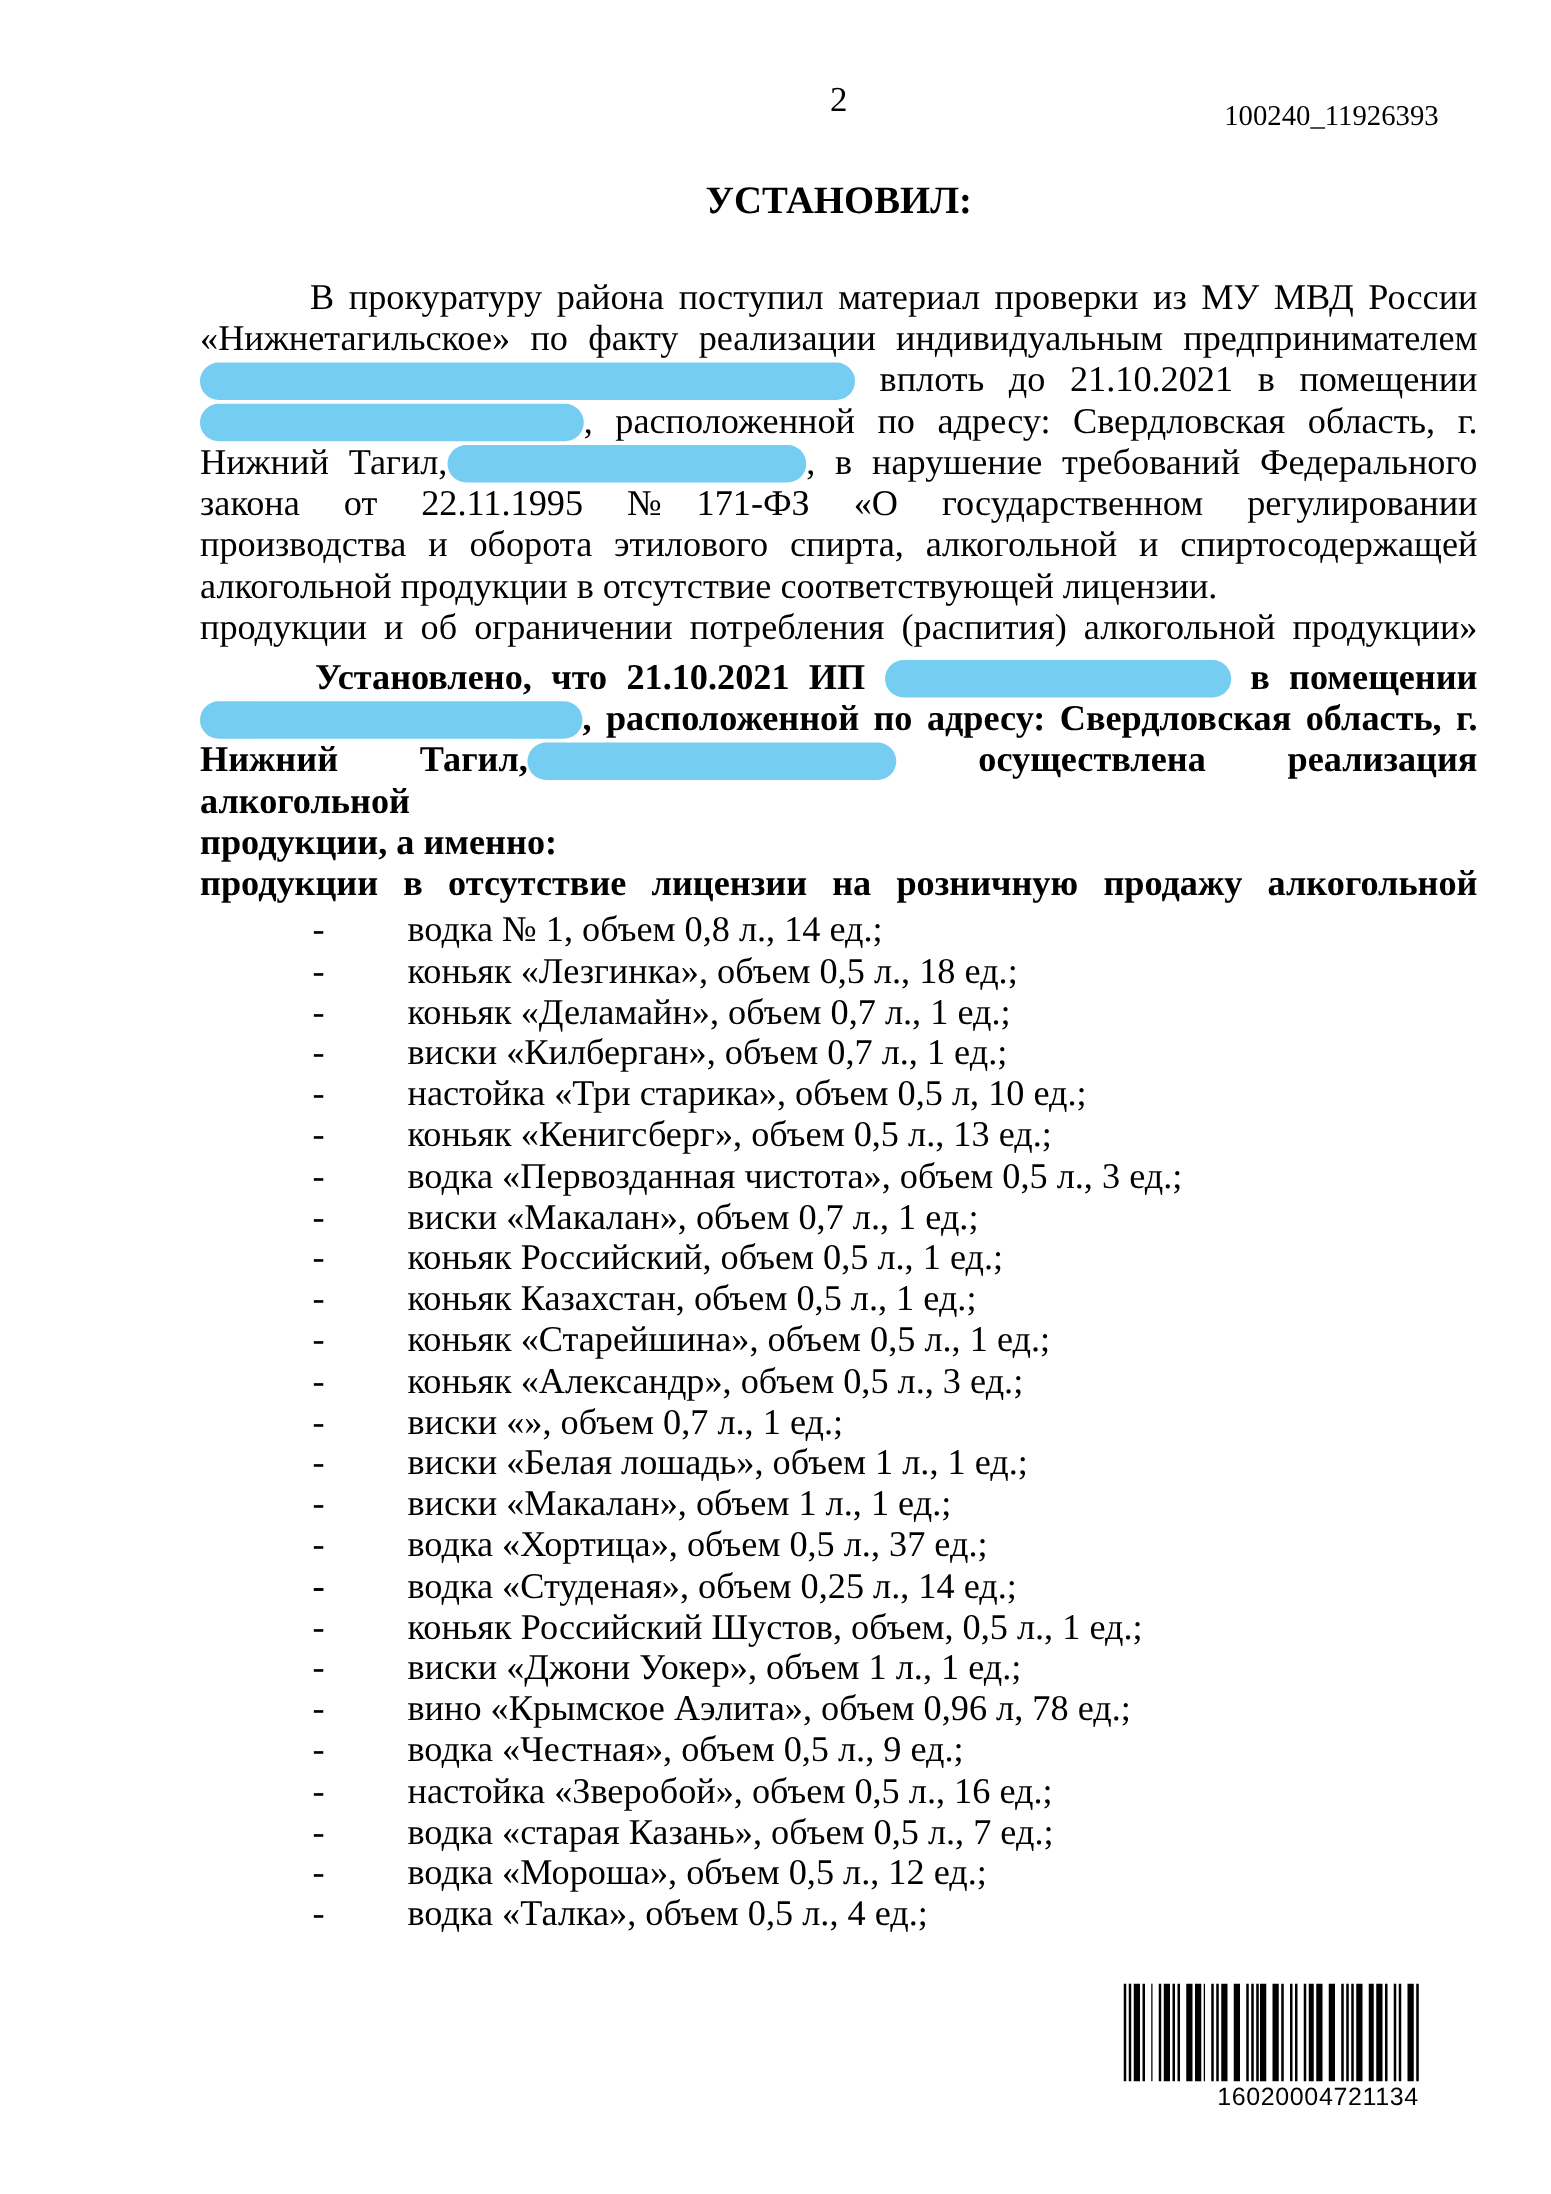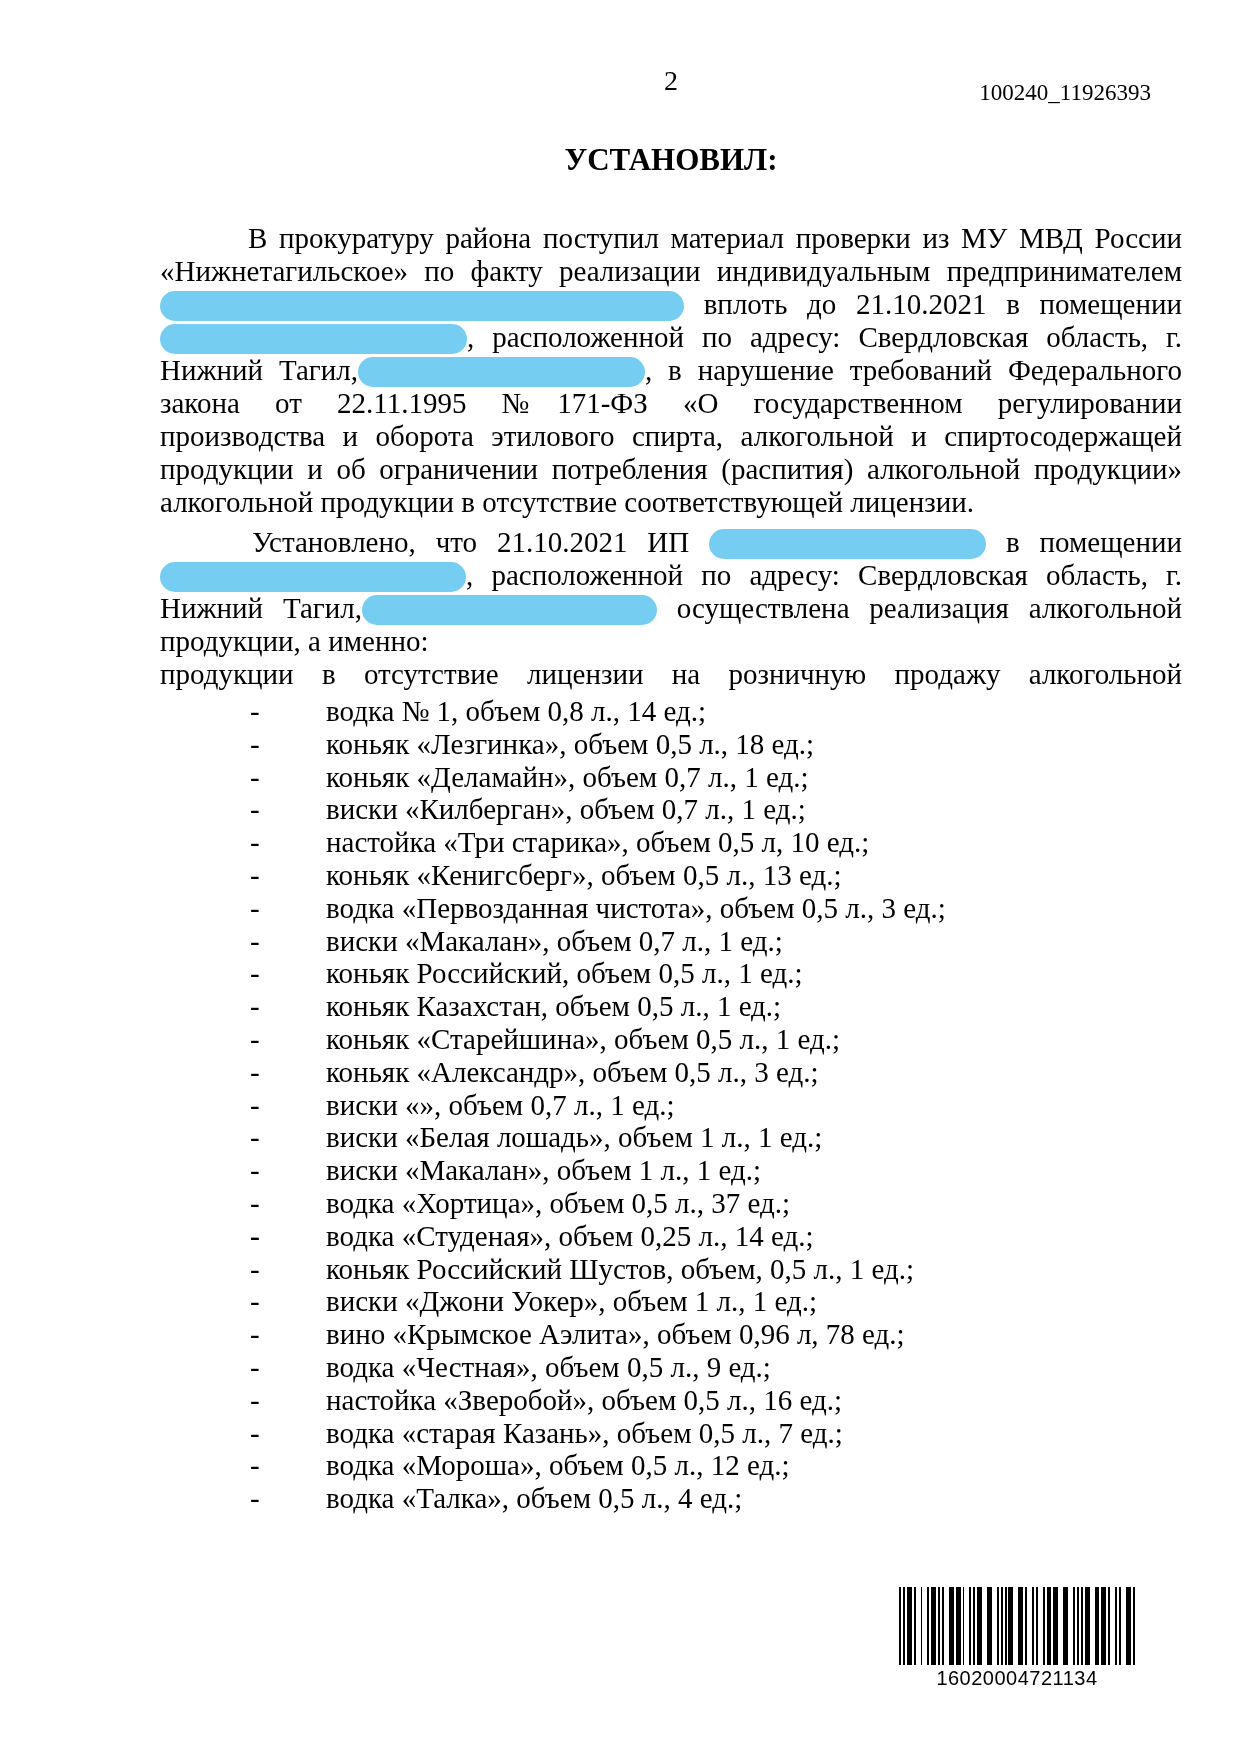--- a/index.html
+++ b/index.html
@@ -17,29 +17,29 @@
   .title{position:absolute;left:160px;top:142px;width:1022px;text-align:center;
          font-weight:bold;font-size:31px;line-height:36px;}
 
   .body-block{position:absolute;left:160px;top:222px;width:1022px;font-size:29px;line-height:33px;}
 
   .line{text-align:justify;text-align-last:justify;text-justify:inter-word;white-space:normal;}
   .line.last{text-align-last:left;}
 
   .redaction{display:inline-block;height:30px;border-radius:16px;vertical-align:-7px;}
 
-  .para2{margin-top:7px;}
+  .para2{margin-top:7px;font-weight:bold;}
 
   .list{margin-top:4px;line-height:32.8px;}
   .list-row{position:relative;padding-left:166px;text-align:left;}
   .dash{position:absolute;left:90px;top:0;}
 
   .barcode{position:absolute;left:899px;top:1587px;width:236px;height:78px;display:flex;align-items:stretch;}
   .bar{flex:none;height:100%;}
-  .barcode-num{position:absolute;left:899px;top:1667px;width:236px;text-align:center;
+  .barcode-num{position:absolute;left:899px;top:1667px;width:236px;text-align:right;
                font-family:"Liberation Sans","DejaVu Sans",sans-serif;font-size:20px;line-height:22px;letter-spacing:0.5px;}
 </style>
 </head>
 <body>
 
 <div class="page">
 
   <div class="header">
     <div class="page-number">2</div>
     <div class="doc-id">100240_11926393</div>
@@ -50,22 +50,22 @@
   <div class="body-block">
     <div id="paragraphs">
         <div class="paragraph">
           <div class="line" style="text-indent: 88px;">В прокуратуру района поступил материал проверки из МУ МВД России</div>
           <div class="line">«Нижнетагильское» по факту реализации индивидуальным предпринимателем</div>
           <div class="line"><span class="redaction" style="width: 524px; background: rgb(118, 205, 242);"></span> вплоть до 21.10.2021 в помещении</div>
           <div class="line"><span class="redaction" style="width: 307px; background: rgb(118, 205, 242);"></span>, расположенной по адресу: Свердловская область, г.</div>
           <div class="line">Нижний Тагил,<span class="redaction" style="width: 287px; background: rgb(118, 205, 242);"></span>, в нарушение требований Федерального</div>
           <div class="line">закона от 22.11.1995 №171-ФЗ «О государственном регулировании</div>
           <div class="line">производства и оборота этилового спирта, алкогольной и спиртосодержащей</div>
+          <div class="line last">алкогольной продукции в отсутствие соответствующей лицензии.</div>
           <div class="line">продукции и об ограничении потребления (распития) алкогольной продукции»</div>
-          <div class="line last">алкогольной продукции в отсутствие соответствующей лицензии.</div>
         </div>
         <div class="paragraph para2">
           <div class="line" style="text-indent: 92px;">Установлено, что 21.10.2021 ИП <span class="redaction" style="width: 277px; background: rgb(118, 205, 242);"></span> в помещении</div>
           <div class="line"><span class="redaction" style="width: 306px; background: rgb(118, 205, 242);"></span>, расположенной по адресу: Свердловская область, г.</div>
           <div class="line">Нижний Тагил,<span class="redaction" style="width: 295px; background: rgb(118, 205, 242);"></span> осуществлена реализация алкогольной</div>
           <div class="line last">продукции, а именно:</div>
           <div class="line">продукции в отсутствие лицензии на розничную продажу алкогольной</div>
         </div>
       </div>
     <div id="list" class="list">

